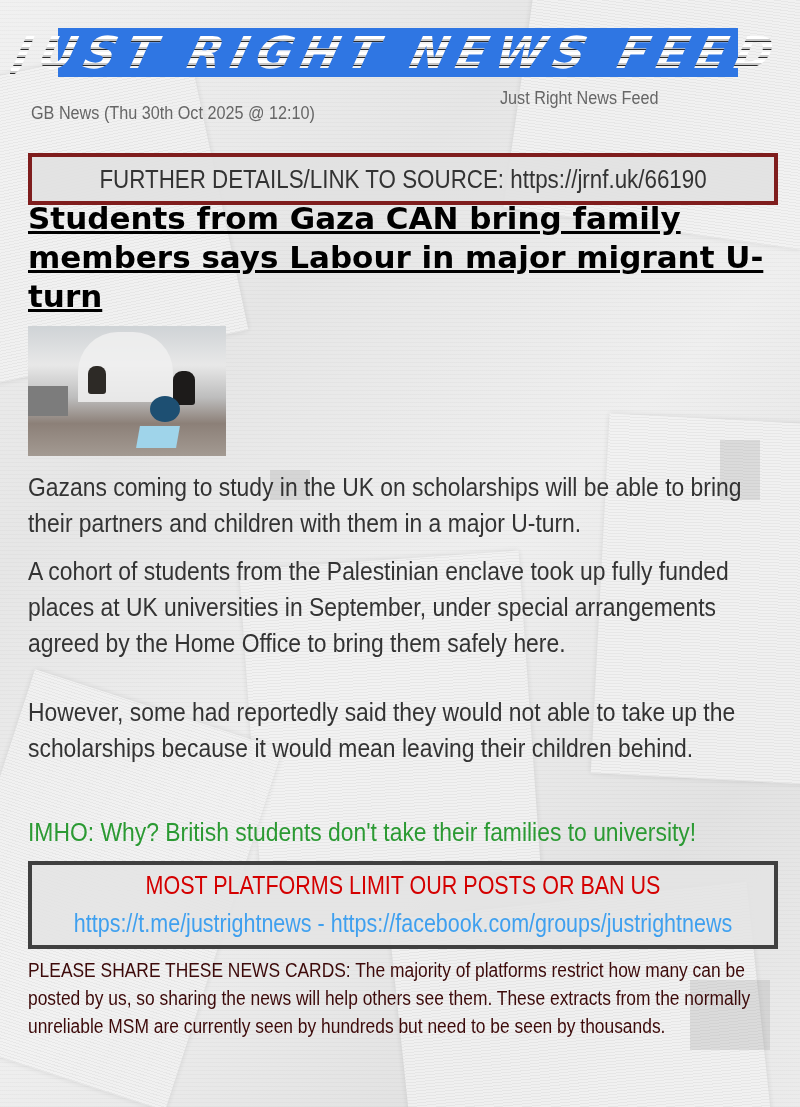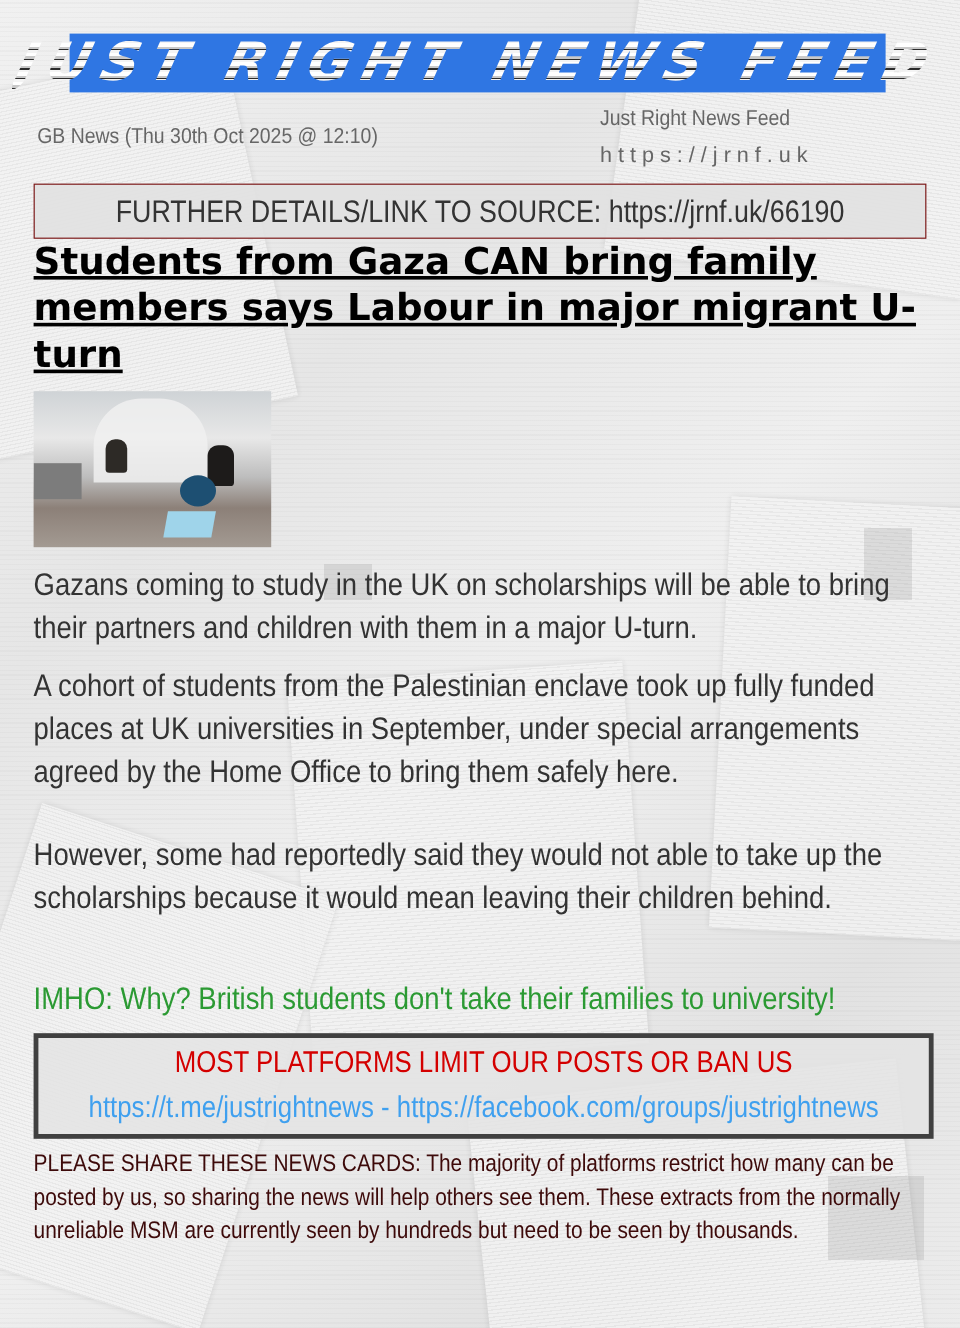--- a/index.html
+++ b/index.html
@@ -46,21 +46,21 @@
   .site-name {
     position: absolute; left: 500px; top: 88px; font-size: 18px; color: #666;
     transform: scaleX(0.9); transform-origin: left; white-space: nowrap;
   }
   .site-url {
     position: absolute; left: 500px; top: 119px; font-size: 18px; color: #666;
     letter-spacing: 5px; white-space: nowrap;
   }
   .link-box {
     position: absolute; left: 28px; top: 153px; width: 742px; height: 44px;
-    background: rgba(225,225,225,0.9); border: 1px solid #7f1d1d;
+    background: rgba(225,225,225,0.9); border: 4px solid #7f1d1d;
     display: flex; align-items: center; justify-content: center;
   }
   .link-box span {
     font-size: 26px; color: #333; transform: scaleX(0.86); white-space: nowrap;
   }
   .headline {
     position: absolute; left: 28px; top: 199px; width: 750px;
     font-family: "DejaVu Sans", sans-serif; font-weight: bold;
     font-size: 31px; line-height: 39px; color: #000; margin: 0; text-decoration: underline;
   }
@@ -122,21 +122,20 @@
   <div class="photo" style="left:690px;top:980px;width:80px;height:70px;"></div>
 </div>
 
 <div class="content">
   <div class="banner">
     <span class="banner-text">JUST RIGHT NEWS FEED</span>
   </div>
 
   <div class="source-line">GB News (Thu 30th Oct 2025 @ 12:10)</div>
   <div class="site-name">Just Right News Feed</div>
-  <div class="site-url">https://jrnf.uk</div>
 
   <div class="link-box">
     <span>FURTHER DETAILS/LINK TO SOURCE: https://jrnf.uk/66190</span>
   </div>
 
   <h1 class="headline">Students from Gaza CAN bring family members says Labour in major migrant U-turn</h1>
 
   <div class="article-img" title="Two people sitting inside a tent with mattresses, a fan and a small table">
     <div class="tent"></div>
     <div class="mat"></div>

